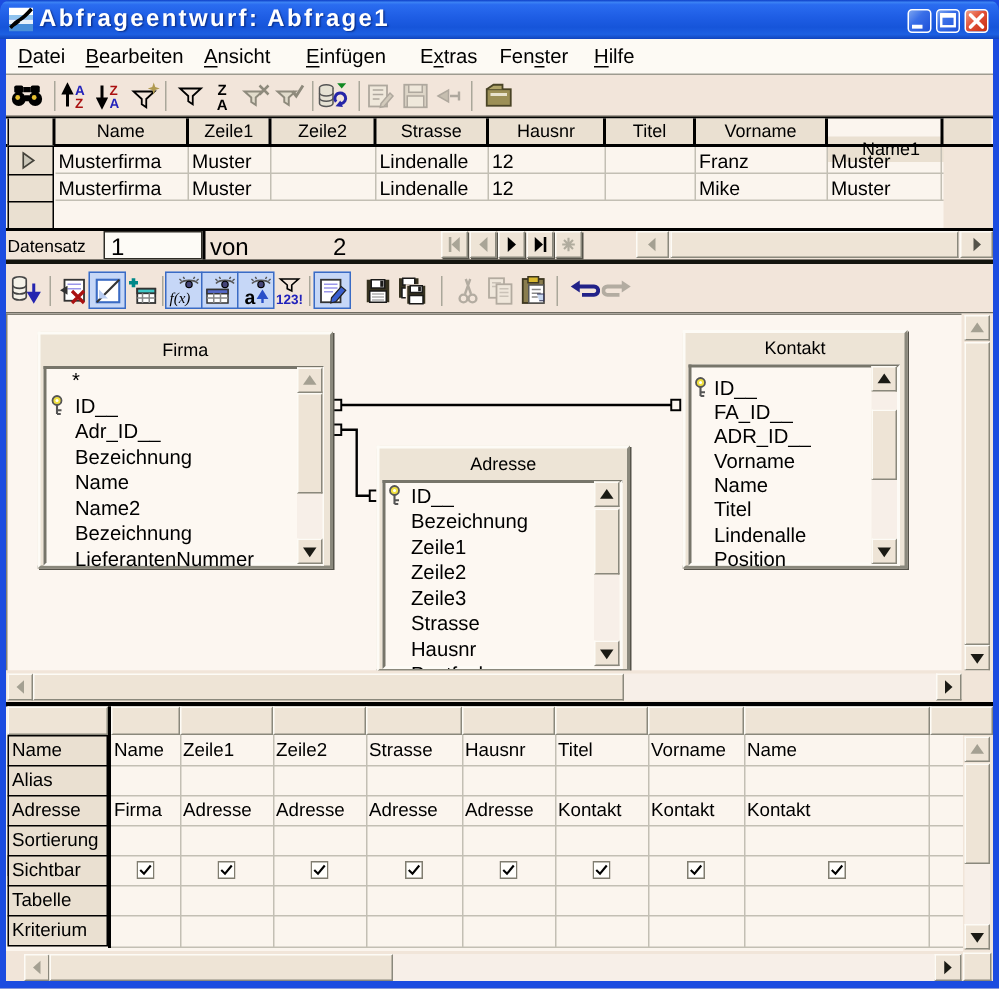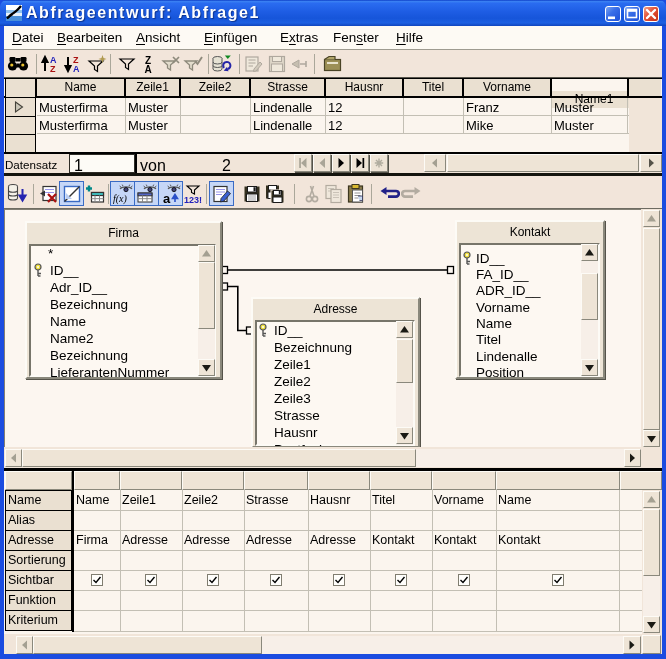--- a/index.html
+++ b/index.html
@@ -478,21 +478,21 @@
 <div class="abs g2hdr" style="left:370px;top:471px;width:62px;height:19px"></div>
 <div class="abs g2hdr" style="left:432px;top:471px;width:64px;height:19px"></div>
 <div class="abs g2hdr" style="left:496px;top:471px;width:124px;height:19px"></div>
 <div class="abs g2hdr" style="left:620px;top:471px;width:42px;height:19px"></div>
 <div class="abs vk" style="left:72px;top:471px;width:2px;height:161px"></div>
 <div class="abs g2lbl" style="top:490px;height:21px;line-height:19px">Name</div>
 <div class="abs g2lbl" style="top:510px;height:21px;line-height:19px">Alias</div>
 <div class="abs g2lbl" style="top:530px;height:21px;line-height:19px">Adresse</div>
 <div class="abs g2lbl" style="top:550px;height:34px;line-height:19px">Sortierung</div>
 <div class="abs g2lbl" style="top:570px;height:21px;line-height:19px">Sichtbar</div>
-<div class="abs g2lbl" style="top:590px;height:21px;line-height:19px">Funktion</div>
+<div class="abs g2lbl" style="top:590px;height:21px;line-height:19px">Tabelle</div>
 <div class="abs g2lbl" style="top:610px;height:21px;line-height:19px">Kriterium</div>
 <div class="abs vg" style="left:120px;top:490px;width:1px;height:142px"></div>
 <div class="abs vg" style="left:182px;top:490px;width:1px;height:142px"></div>
 <div class="abs vg" style="left:244px;top:490px;width:1px;height:142px"></div>
 <div class="abs vg" style="left:308px;top:490px;width:1px;height:142px"></div>
 <div class="abs vg" style="left:370px;top:490px;width:1px;height:142px"></div>
 <div class="abs vg" style="left:432px;top:490px;width:1px;height:142px"></div>
 <div class="abs vg" style="left:496px;top:490px;width:1px;height:142px"></div>
 <div class="abs vg" style="left:619px;top:490px;width:1px;height:142px"></div>
 <div class="abs hg" style="left:74px;top:510px;width:568px;height:1px"></div>

